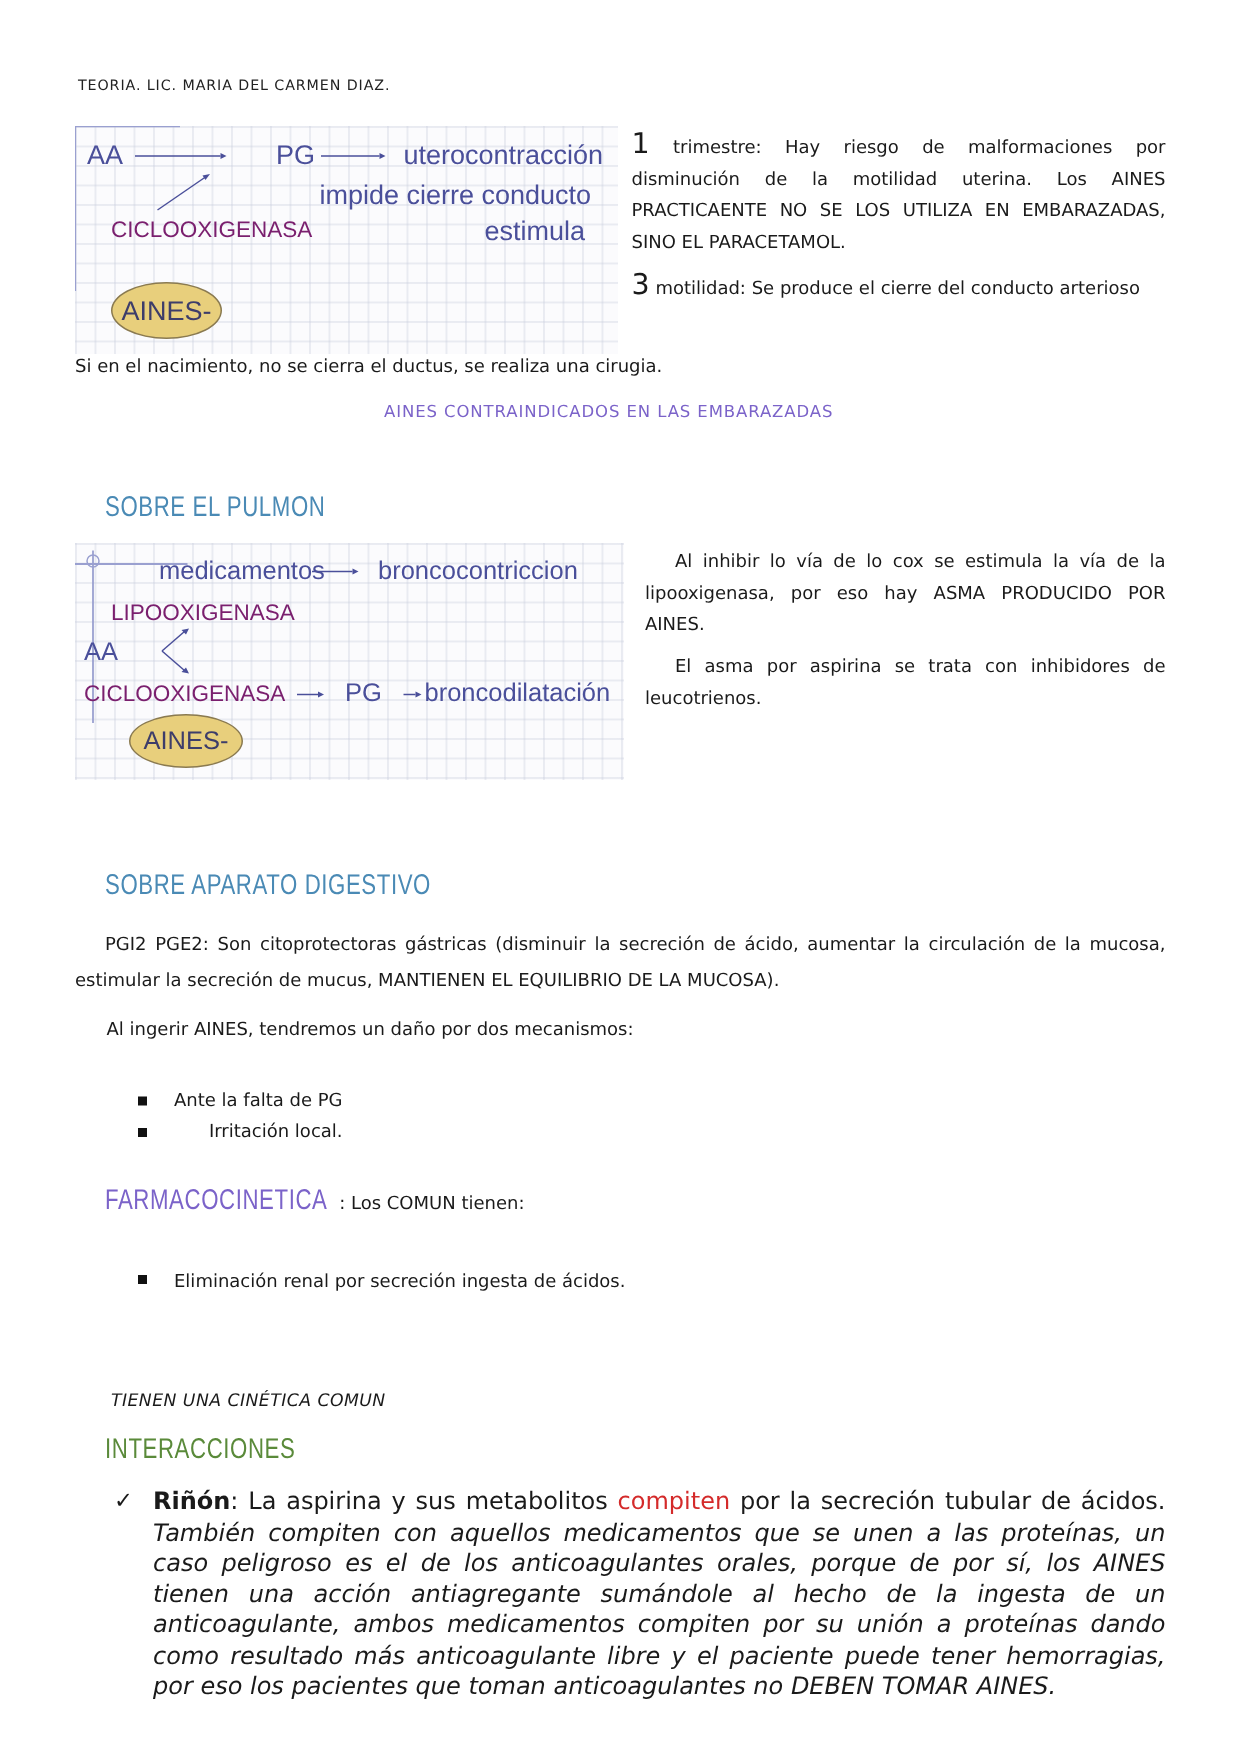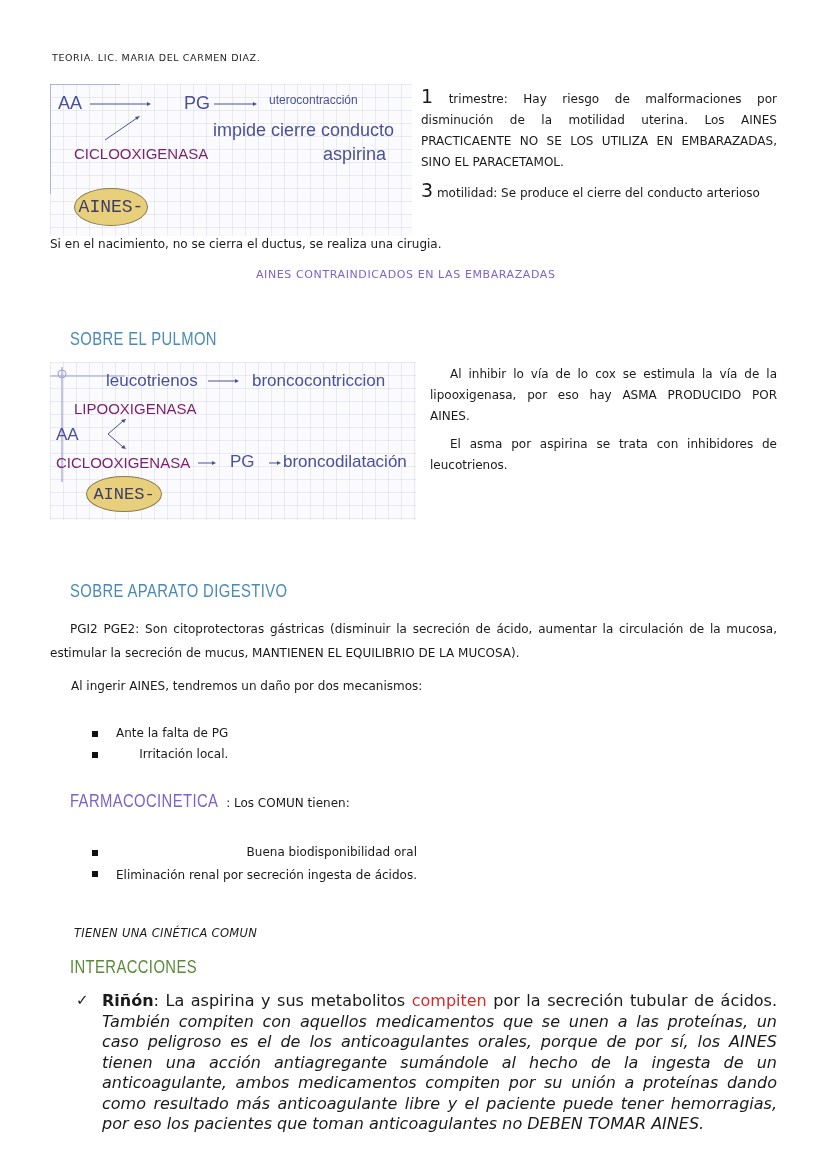--- a/index.html
+++ b/index.html
@@ -12,21 +12,21 @@
   .diagram { background-color: #fbfbfd;
     background-image:
       linear-gradient(to right, rgba(200,205,220,0.35) 1px, transparent 1px),
       linear-gradient(to bottom, rgba(200,205,220,0.35) 1px, transparent 1px);
     background-size: 13px 13px; overflow: hidden; }
   .diagram .t { position: absolute; font-family: "Liberation Sans", sans-serif; white-space: nowrap; }
   .blue { color: #4a4f9a; }
   .purple { color: #7a1f6e; }
   .oval { position: absolute; background: #e8cf7c; border: 1px solid #8a7a50; border-radius: 50%;
           display: flex; align-items: center; justify-content: center; color: #3d3d6a;
-          font-family: Liberation Mono, monospace; font-size: 18px; text-align: right; }
+          font-family: Liberation Sans, sans-serif; font-size: 18px; text-align: right; }
   svg.arrows { position: absolute; left: 0; top: 0; }
 
   .para { font-size: 12px; line-height: 21px; text-align: justify; }
   .big { font-size: 19px; }
 
   .section-title { font-family: "Liberation Sans Narrow", "Liberation Sans", sans-serif;
       font-size: 19px; letter-spacing: 0.5px; transform: scaleX(0.78); transform-origin: left center; }
   .t-blue { color: #4a8ab5; }
   .t-violet { color: #7b63c9; }
   .t-green { color: #5a8a3a; }
@@ -51,23 +51,23 @@
     <line x1="0" y1="0" x2="0" y2="110" stroke="#9aa0d0" stroke-width="1.5"></line>
     <line x1="40" y1="20" x2="97" y2="20" stroke="#4a4f9a" stroke-width="1"></line>
     <polygon points="97,18 101,20 97,22" fill="#4a4f9a"></polygon>
     <line x1="164" y1="20" x2="203" y2="20" stroke="#4a4f9a" stroke-width="1"></line>
     <polygon points="203,18 207,20 203,22" fill="#4a4f9a"></polygon>
     <line x1="55" y1="56" x2="87" y2="34" stroke="#4a4f9a" stroke-width="1"></line>
     <polygon points="85,33 90,32 87,36" fill="#4a4f9a"></polygon>
   </svg>
   <span class="t blue" style="left:8px;top:9px;font-size:18px;">AA</span>
   <span class="t blue" style="left:134px;top:9px;font-size:18px;">PG</span>
-  <span class="t blue" style="left:219px;top:9px;font-size:12px;">uterocontracción</span>
+  <span class="t blue" style="left:219px;top:9px;font-size:18px;">uterocontracción</span>
   <span class="t blue" style="left:163px;top:36px;font-size:18px;">impide cierre conducto</span>
-  <span class="t blue" style="left:273px;top:60px;font-size:18px;">aspirina</span>
+  <span class="t blue" style="left:273px;top:60px;font-size:18px;">estimula</span>
   <span class="t purple" style="left:24px;top:61px;font-size:15px;">CICLOOXIGENASA</span>
   <div class="oval" style="left:24px;top:104px;width:72px;height:36px;">AINES-</div>
 </div>
 
 <div class="abs para" style="left:421px;top:86px;width:356px;">
   <span class="big">1</span>
   <span>trimestre: Hay riesgo de malformaciones por disminución de la motilidad uterina. Los AINES PRACTICAENTE NO SE LOS UTILIZA EN EMBARAZADAS, SINO EL PARACETAMOL.</span>
 </div>
 <div class="abs para" style="left:421px;top:180px;width:356px;">
   <span class="big">3</span>
@@ -88,21 +88,21 @@
     <polygon points="185,17 189,19 185,21" fill="#4a4f9a"></polygon>
     <line x1="58" y1="72" x2="73" y2="59" stroke="#4a4f9a" stroke-width="1"></line>
     <polygon points="71,58 76,57 74,61" fill="#4a4f9a"></polygon>
     <line x1="58" y1="72" x2="73" y2="85" stroke="#4a4f9a" stroke-width="1"></line>
     <polygon points="71,86 76,87 74,83" fill="#4a4f9a"></polygon>
     <line x1="148" y1="101" x2="162" y2="101" stroke="#4a4f9a" stroke-width="1"></line>
     <polygon points="162,99 166,101 162,103" fill="#4a4f9a"></polygon>
     <line x1="219" y1="101" x2="227" y2="101" stroke="#4a4f9a" stroke-width="1"></line>
     <polygon points="227,99 231,101 227,103" fill="#4a4f9a"></polygon>
   </svg>
-  <span class="t blue" style="left:56px;top:9px;font-size:17px;">leucotrienos</span>
+  <span class="t blue" style="left:56px;top:9px;font-size:17px;">medicamentos</span>
   <span class="t blue" style="left:202px;top:9px;font-size:17px;">broncocontriccion</span>
   <span class="t purple" style="left:24px;top:38px;font-size:15px;">LIPOOXIGENASA</span>
   <span class="t blue" style="left:6px;top:63px;font-size:17px;">AA</span>
   <span class="t purple" style="left:6px;top:92px;font-size:15px;">CICLOOXIGENASA</span>
   <span class="t blue" style="left:180px;top:90px;font-size:17px;">PG</span>
   <span class="t blue" style="left:233px;top:90px;font-size:17px;">broncodilatación</span>
   <div class="oval" style="left:36px;top:114px;width:74px;height:34px;font-size:17px;">AINES-</div>
 </div>
 
 <div class="abs para" style="left:430px;top:364px;width:347px;text-indent:20px;">
@@ -119,21 +119,20 @@
 <div class="abs para" style="left:71px;top:676px;">Al ingerir AINES, tendremos un daño por dos mecanismos:</div>
 <ul class="abs bullets" style="left:70px;top:707px;">
   <li>Ante la falta de PG</li>
   <li>Irritación local.</li>
 </ul>
 
 <div class="abs" style="left:70px;top:790px;white-space:nowrap;">
   <span class="section-title t-violet" style="display:inline-block;">FARMACOCINETICA</span><span style="font-size:12px;margin-left:-34px;">: Los COMUN tienen:</span>
 </div>
 <ul class="abs bullets" style="left:70px;top:826px;">
-  <li>Buena biodisponibilidad oral</li>
   <li style="line-height:24px;">Eliminación renal por secreción ingesta de ácidos.</li>
 </ul>
 <div class="abs italic" style="left:74px;top:926px;font-size:11.5px;letter-spacing:0.3px;font-style:italic;">TIENEN UNA CINÉTICA COMUN</div>
 
 <div class="abs section-title t-green" style="left:70px;top:956px;">INTERACCIONES</div>
 <span class="check">✓</span>
 <div class="abs para" style="left:102px;top:991px;width:675px;line-height:20.5px;font-size:16px;">
   <b>Riñón</b><span>: La aspirina y sus metabolitos </span><span class="red">compiten</span><span> por la secreción tubular de ácidos. </span><span class="italic">También compiten con aquellos medicamentos que se unen a las proteínas, un caso peligroso es el de los anticoagulantes orales, porque de por sí, los AINES tienen una acción antiagregante sumándole al hecho de la ingesta de un anticoagulante, ambos medicamentos compiten por su unión a proteínas dando como resultado más anticoagulante libre y el paciente puede tener hemorragias, por eso los pacientes que toman anticoagulantes no DEBEN TOMAR AINES.</span>
 </div>
 

